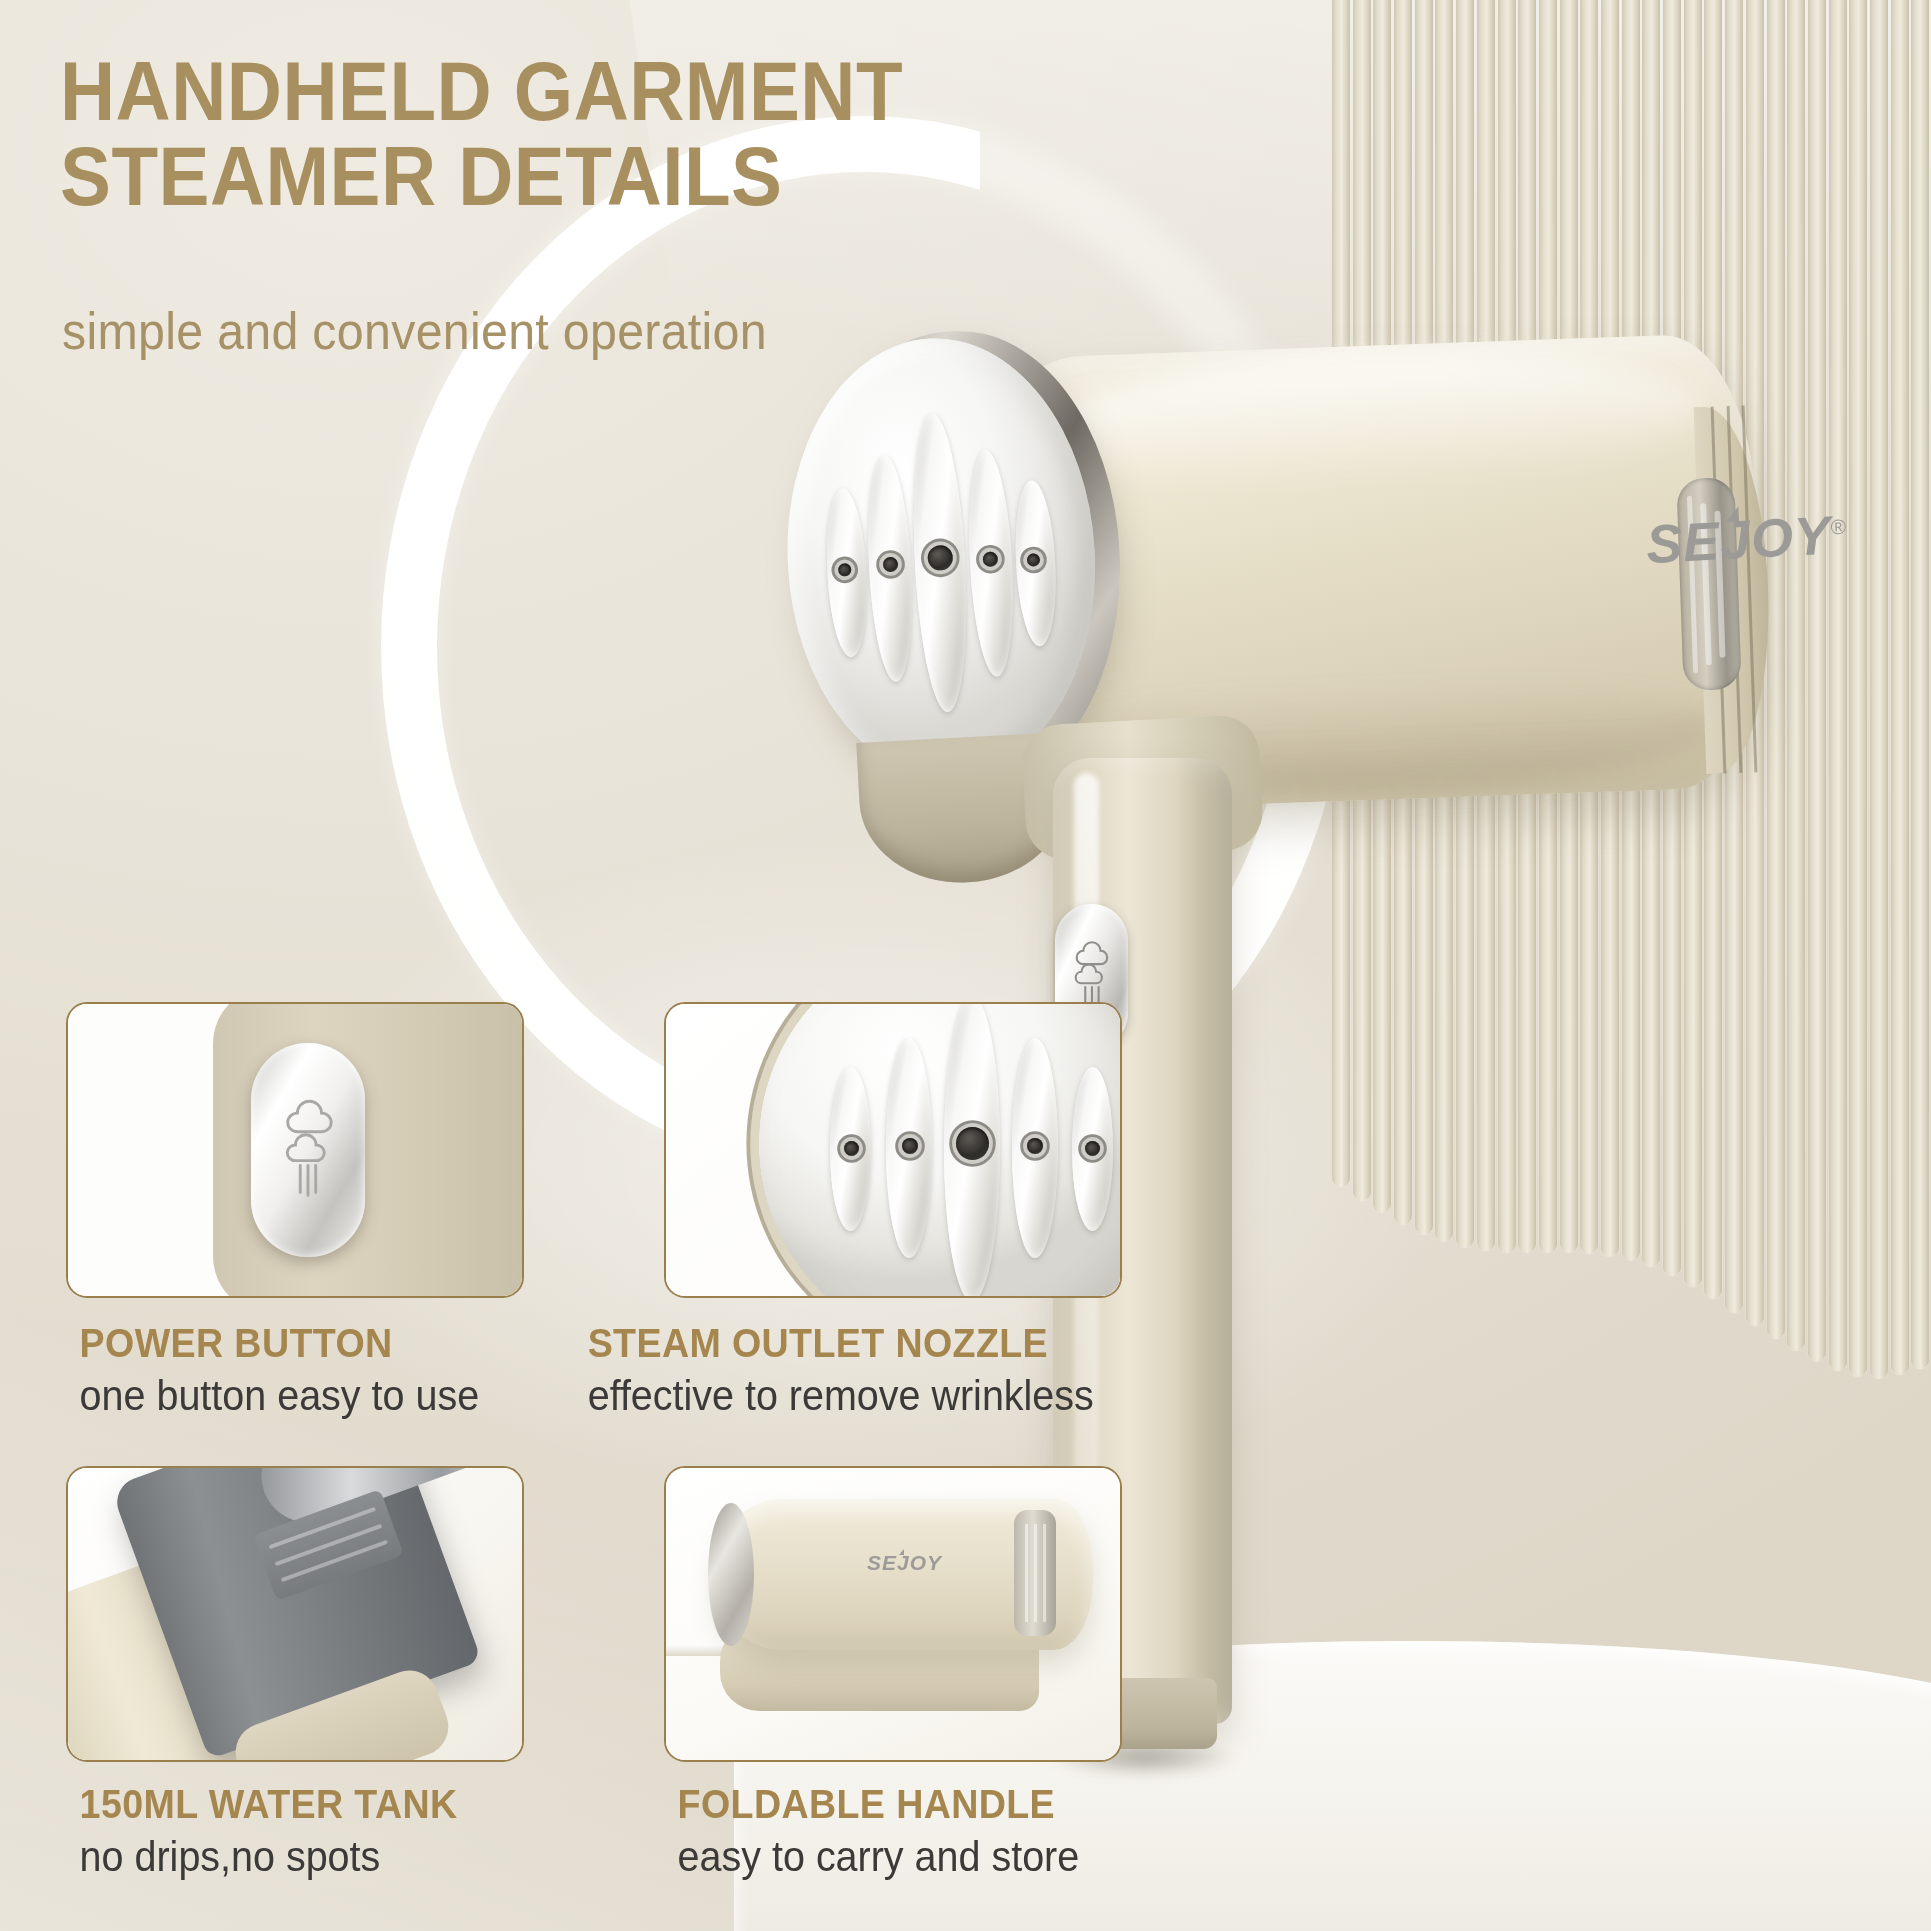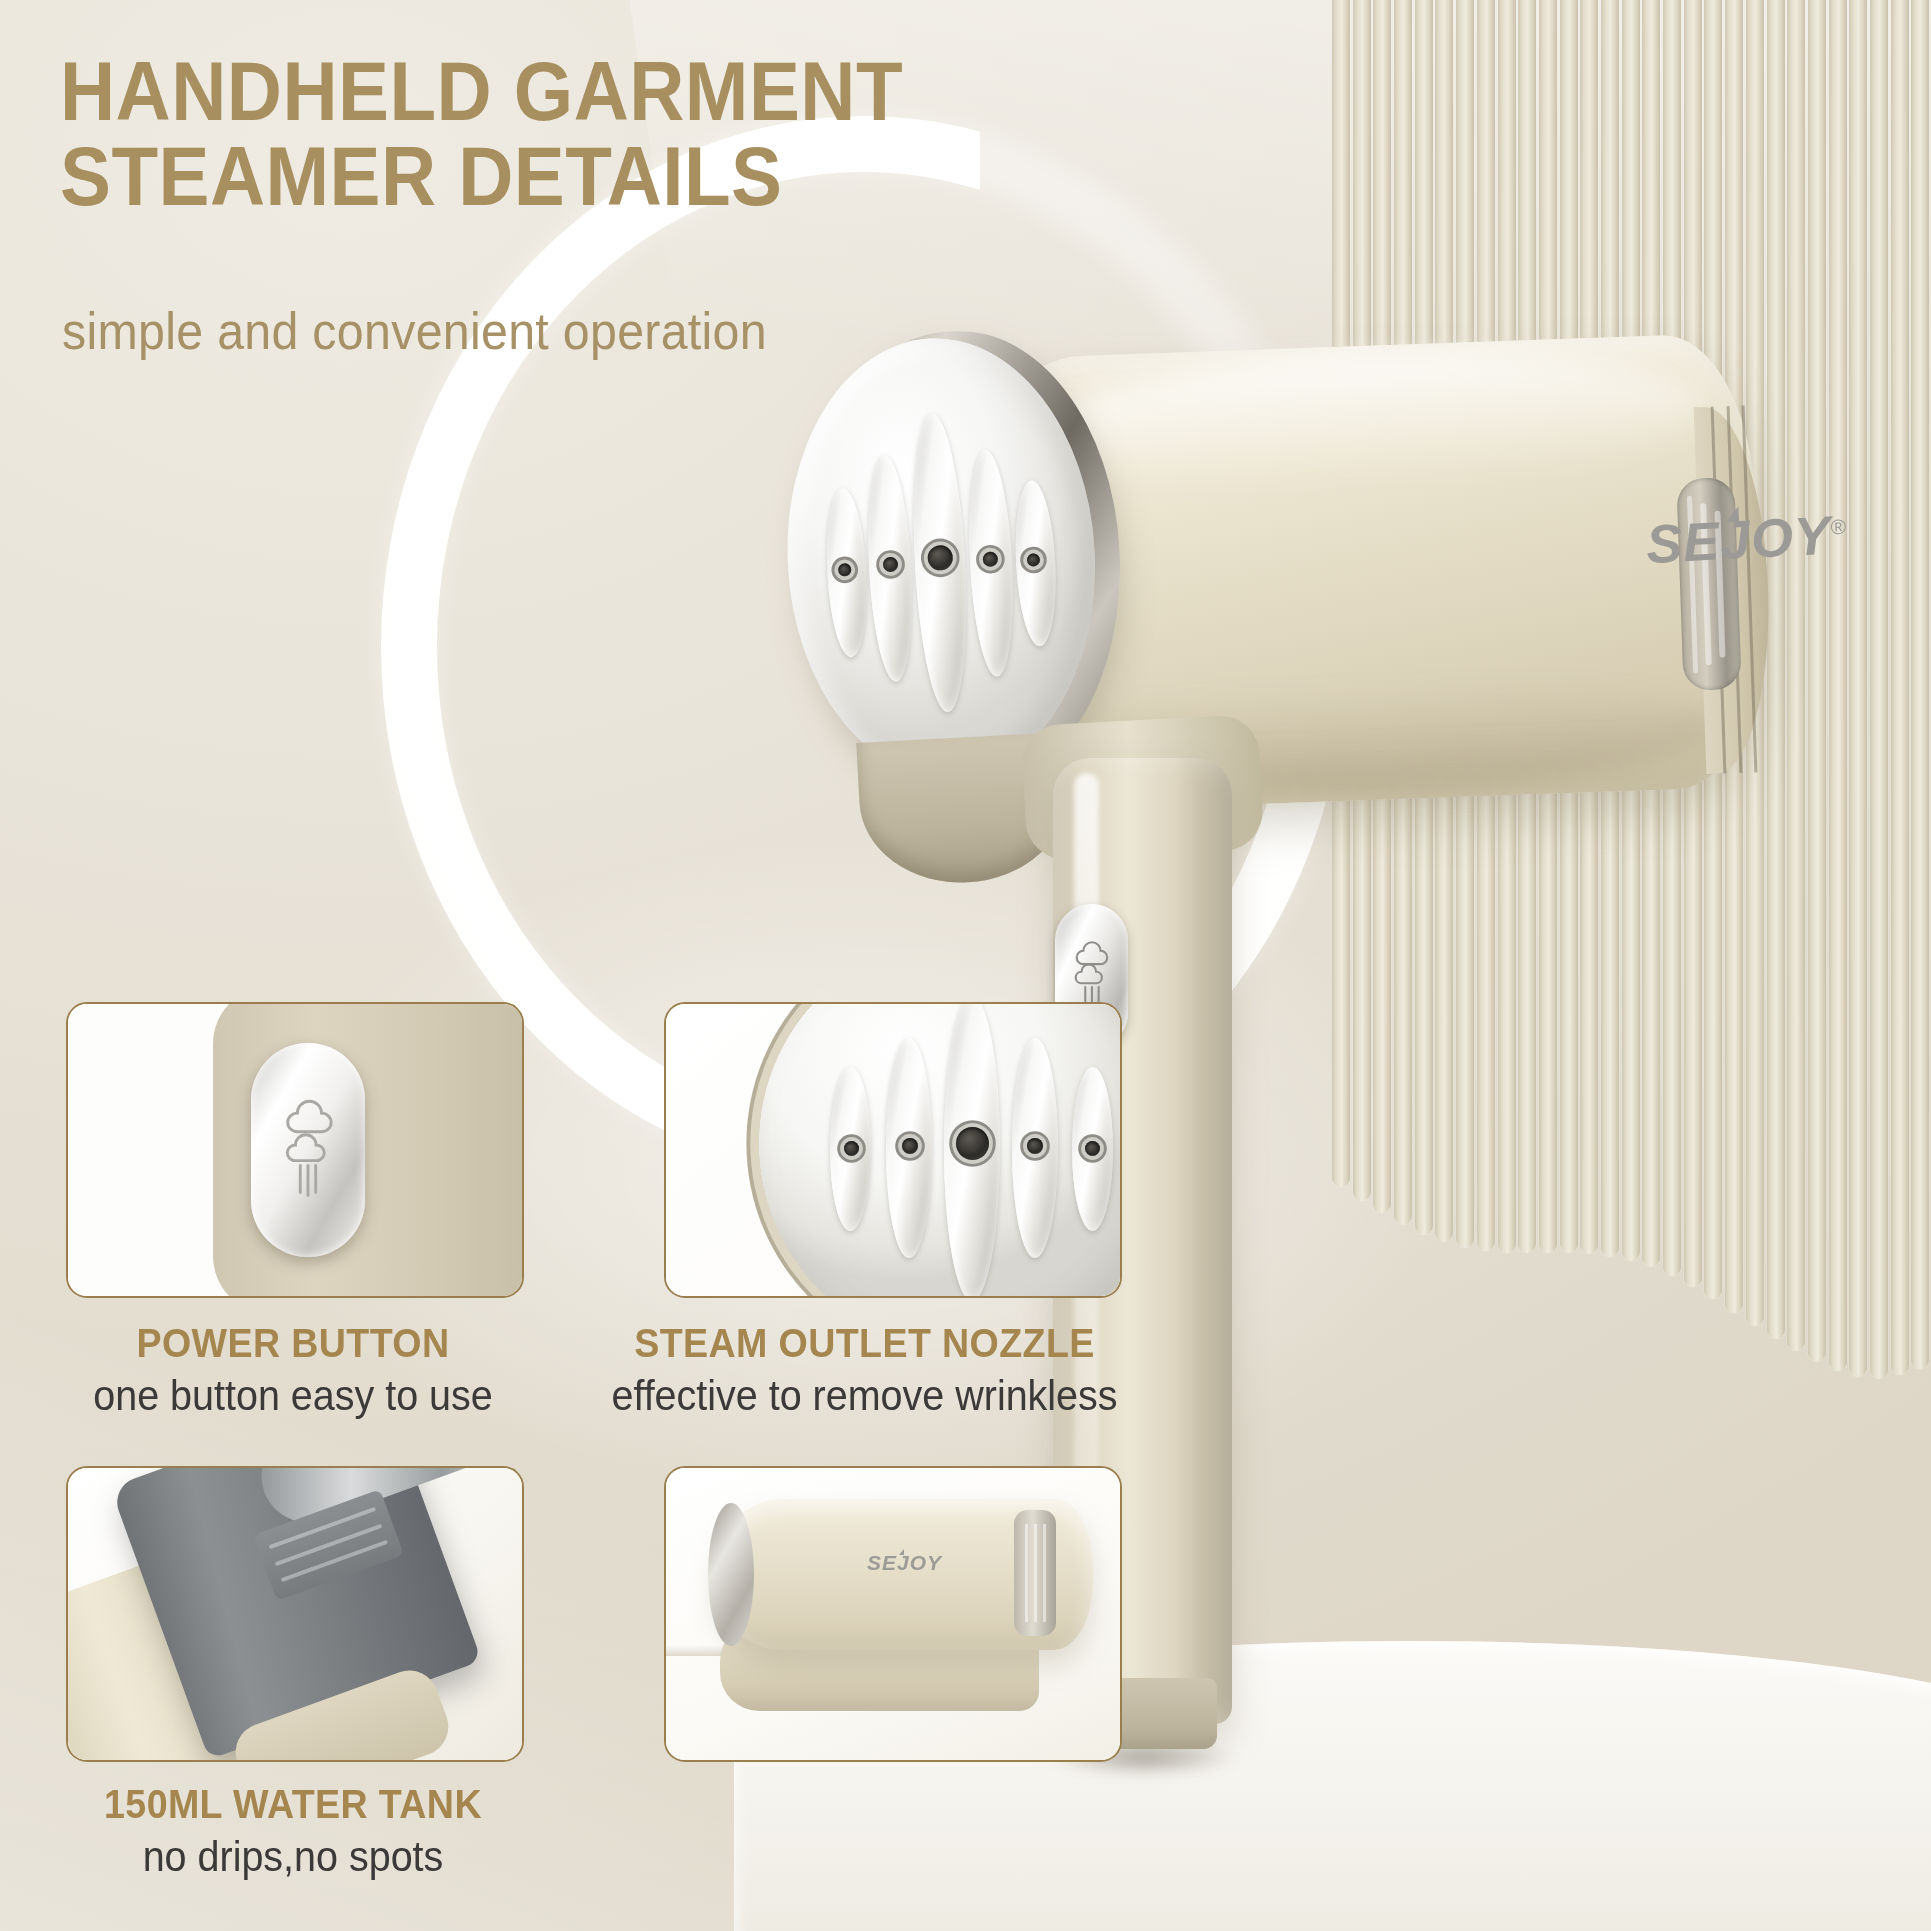--- a/index.html
+++ b/index.html
@@ -134,21 +134,21 @@
   .sejoy{font-family:"Liberation Sans",sans-serif;font-weight:bold;font-style:italic;
     letter-spacing:1px;color:#9b9a96;}
   .sejoy .reg{font-style:normal;font-weight:normal;vertical-align:super;}
   .jdot{position:absolute;width:0;height:0;border-left:13.5px solid transparent;
     border-bottom:15.4px solid #9b9a96;}
 
   
   .cards{position:absolute;left:0;top:0;width:1931px;height:1931px;}
   .card{position:absolute;border:2.9px solid #9a7f4d;border-radius:21px;overflow:hidden;
     background:#ffffff;}
-  .cap-block{position:absolute;text-align:center;}
+  .cap-block{position:absolute;text-align:left;}
   .cap-h{font-family:"Liberation Sans Narrow","Liberation Sans",sans-serif;font-weight:bold;
     font-size:40px;color:#a5864f;letter-spacing:0.4px;transform:scaleX(.94);}
   .cap-p{font-family:"Liberation Sans Narrow","Liberation Sans",sans-serif;font-weight:400;
     font-size:42px;color:#3b3a38;margin-top:5.8px;transform:scaleX(.94);}
 
   
   .c1-left{position:absolute;left:0;top:0;width:34%;height:100%;background:#fdfdfc;}
   .c1-body{position:absolute;left:32%;top:-6%;width:74%;height:112%;
     background:linear-gradient(90deg,#cfc7b2 0%,#ddd5c0 30%,#d3cab4 65%,#c6bda6 100%);
     border-radius:58px 0 0 58px;}
@@ -382,16 +382,20 @@
       </div>
 
       <div style="position:absolute;left:201px;top:83px;">
         <span class="sejoy" style="font-size:21px;position:relative;color:#9c9b97;">
           <span>SEJOY</span>
         </span>
         <span class="jdot" style="left:32px;top:-1.9px;border-left-width:5.8px;border-bottom-width:6.8px;"></span>
       </div>
     </div>
 
+    <div class="cap-block" style="left:664px;top:1782px;width:454px;">
+      <div class="cap-h">FOLDABLE HANDLE</div>
+      <div class="cap-p">easy to carry and store</div>
+    </div>
 
   </div>
 </div>
 
 
 </body></html>

